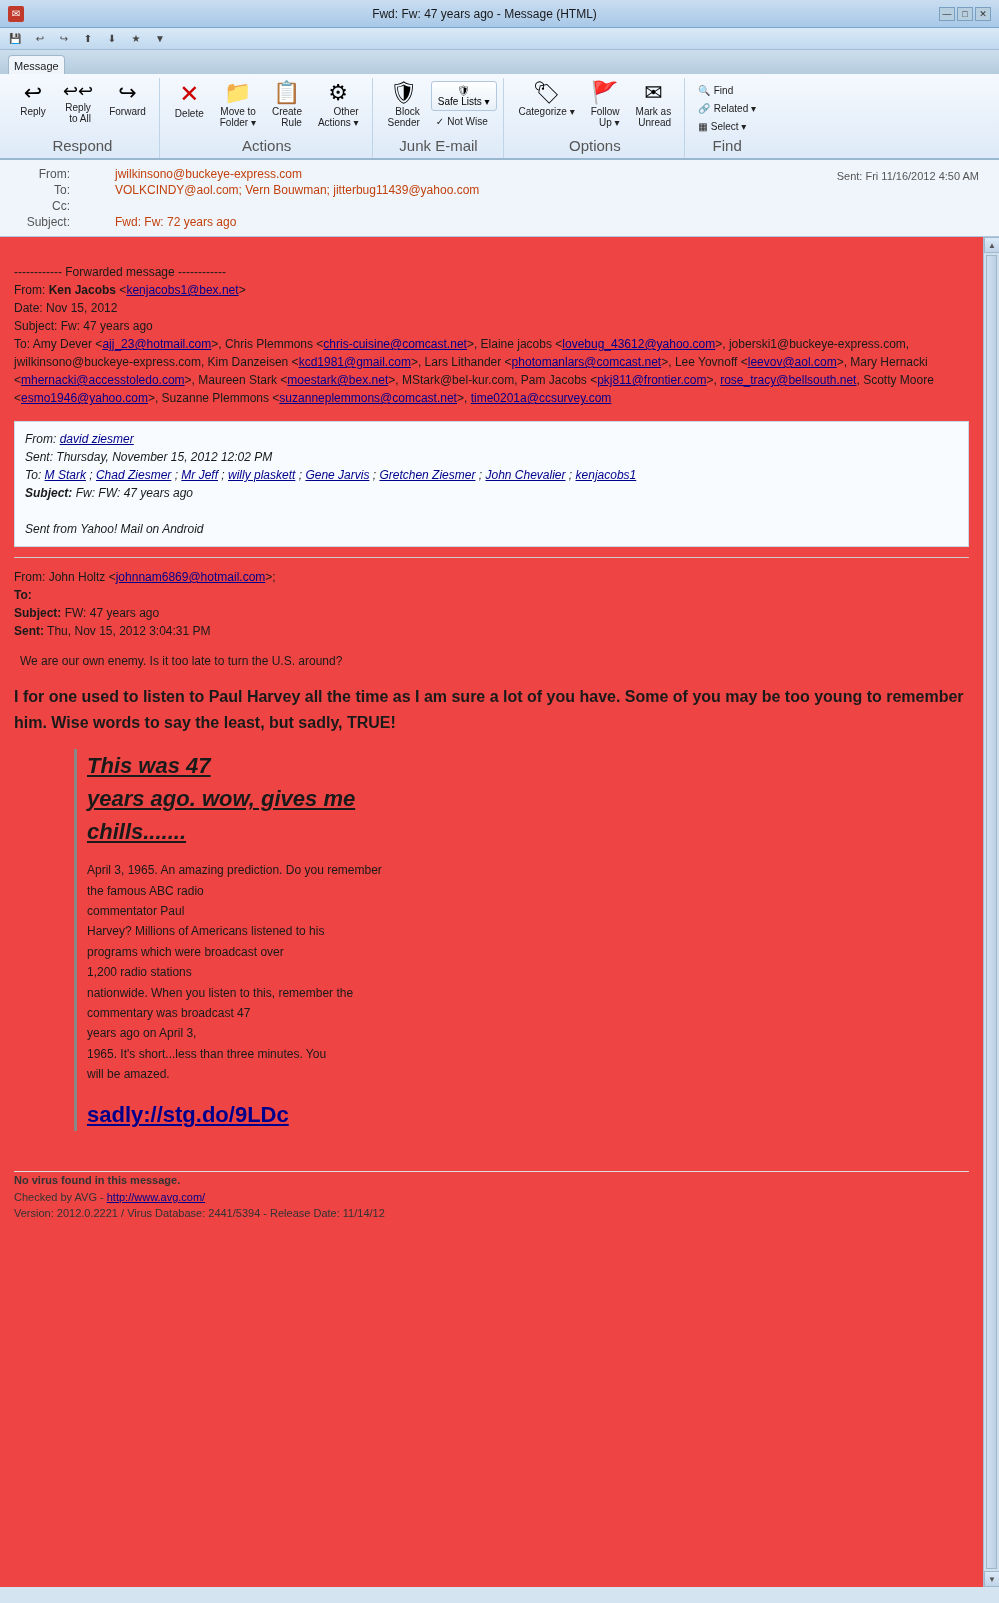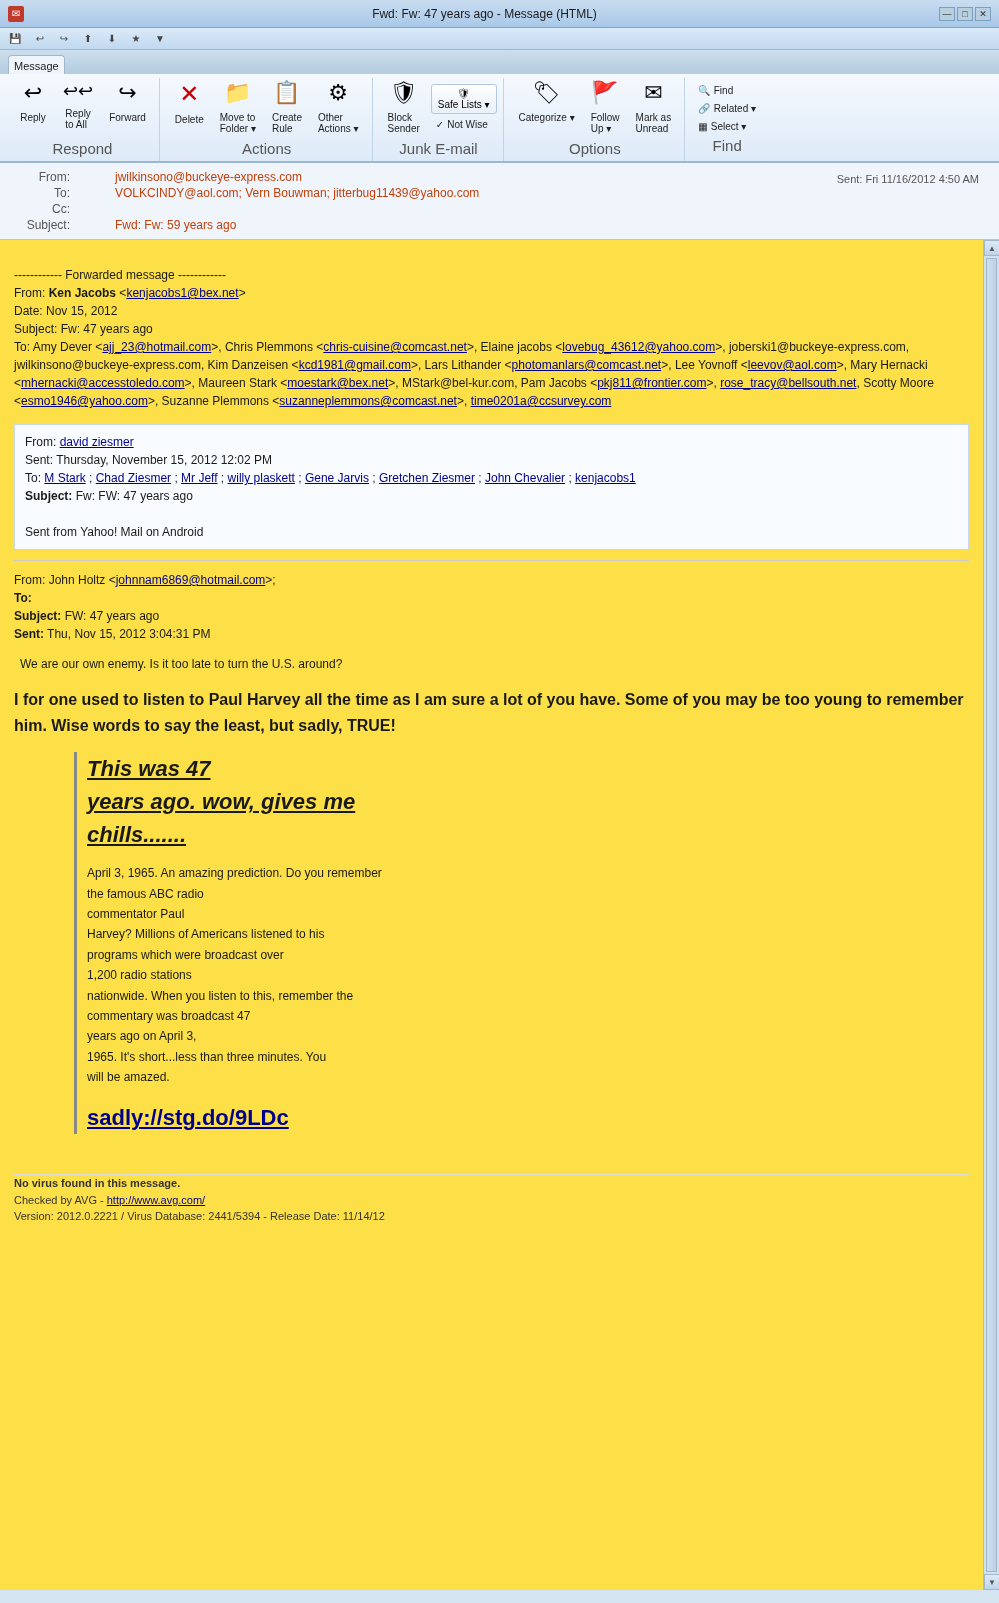--- a/index.html
+++ b/index.html
@@ -132,22 +132,22 @@
       border-radius: 3px;
       background: transparent;
     }
     .ribbon-btn-large .btn-icon {
       font-size: 22px;
       line-height: 1;
     }
     .ribbon-btn-large .btn-label {
       font-size: 10px;
       color: #222;
-      text-align: left;
-      margin-top: 8px;
+      text-align: right;
+      margin-top: 2px;
     }
 
     .ribbon-btn-small {
       display: flex;
       align-items: center;
       gap: 3px;
       padding: 2px 4px;
       cursor: pointer;
       border: 1px solid transparent;
       border-radius: 3px;
@@ -207,35 +207,36 @@
     }
 
     
     .msg-body-wrapper {
       display: flex;
       background: white;
     }
     .msg-body {
       flex: 1;
       padding: 10px 14px;
-      background: #fde047;
+      background: #ef4444;
       font-size: 12px;
       color: #1a1a1a;
       line-height: 1.5;
       min-height: 1350px;
       overflow: hidden;
     }
 
     a { color: #00008b; }
 
     .inner-forward {
       border: 1px solid #c8d8e8;
       background: #f8fbff;
       padding: 8px 10px;
       margin: 8px 0;
+      font-style: italic;
     }
 
     .big-text {
       font-size: 20px;
       font-weight: bold;
       font-style: italic;
       text-decoration: underline;
     }
 
     .link-big {
@@ -411,21 +412,21 @@
       <div class="msg-header-row">
         <span class="msg-header-label">To:</span>
         <span class="msg-header-value">VOLKCINDY@aol.com; Vern Bouwman; jitterbug11439@yahoo.com</span>
       </div>
       <div class="msg-header-row">
         <span class="msg-header-label">Cc:</span>
         <span class="msg-header-value"></span>
       </div>
       <div class="msg-header-row">
         <span class="msg-header-label">Subject:</span>
-        <span class="msg-header-value">Fwd: Fw: 59 years ago</span>
+        <span class="msg-header-value">Fwd: Fw: 72 years ago</span>
       </div>
     </div>
     <div style="padding: 4px 10px; font-size:11px; color:#555; white-space:nowrap;">
       <span>Sent:</span>
       <span>Fri 11/16/2012 4:50 AM</span>
     </div>
   </div>
 </div>
 
 <div class="msg-body-wrapper">

